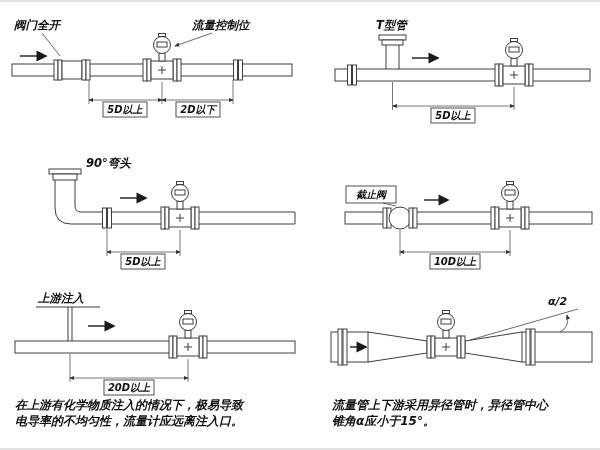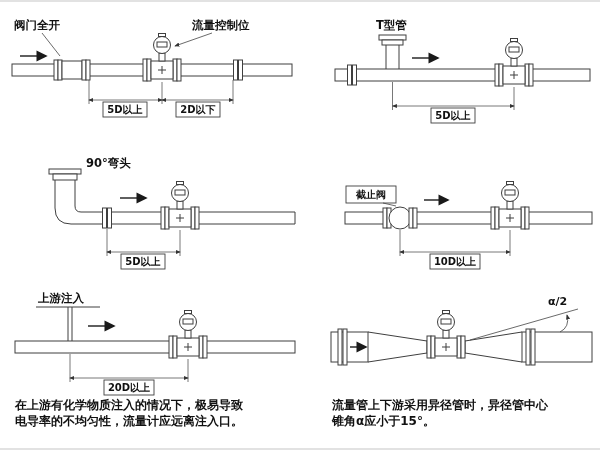--- a/index.html
+++ b/index.html
@@ -1,16 +1,16 @@
 <!DOCTYPE html>
 <html><head>
 <meta charset="utf-8">
 <style>
   html,body{margin:0;padding:0;background:#fff;}
-  #stage{position:relative;width:600px;height:450px;background:#ffffff;overflow:hidden;}
+  #stage{position:relative;width:600px;height:450px;background:#ffffff;overflow:hidden;font-style:italic;}
   svg{display:block;}
   text{font-family:"DejaVu Sans",sans-serif;fill:#111;}
   .t-title{font-size:11.5px;font-weight:600;}
   .t-dim{font-size:10px;font-weight:600;text-anchor:middle;}
   .t-cap{font-size:12px;font-weight:600;}
   .t-angle{font-size:11px;font-weight:600;}
   .pipe{fill:#ffffff;stroke:#3f3f3f;stroke-width:1;}
   .pipeline{fill:none;stroke:#3f3f3f;stroke-width:1;}
   .dim line{stroke:#555;stroke-width:0.8;}
   .dimbox{fill:#ffffff;stroke:#3f3f3f;stroke-width:0.9;}

